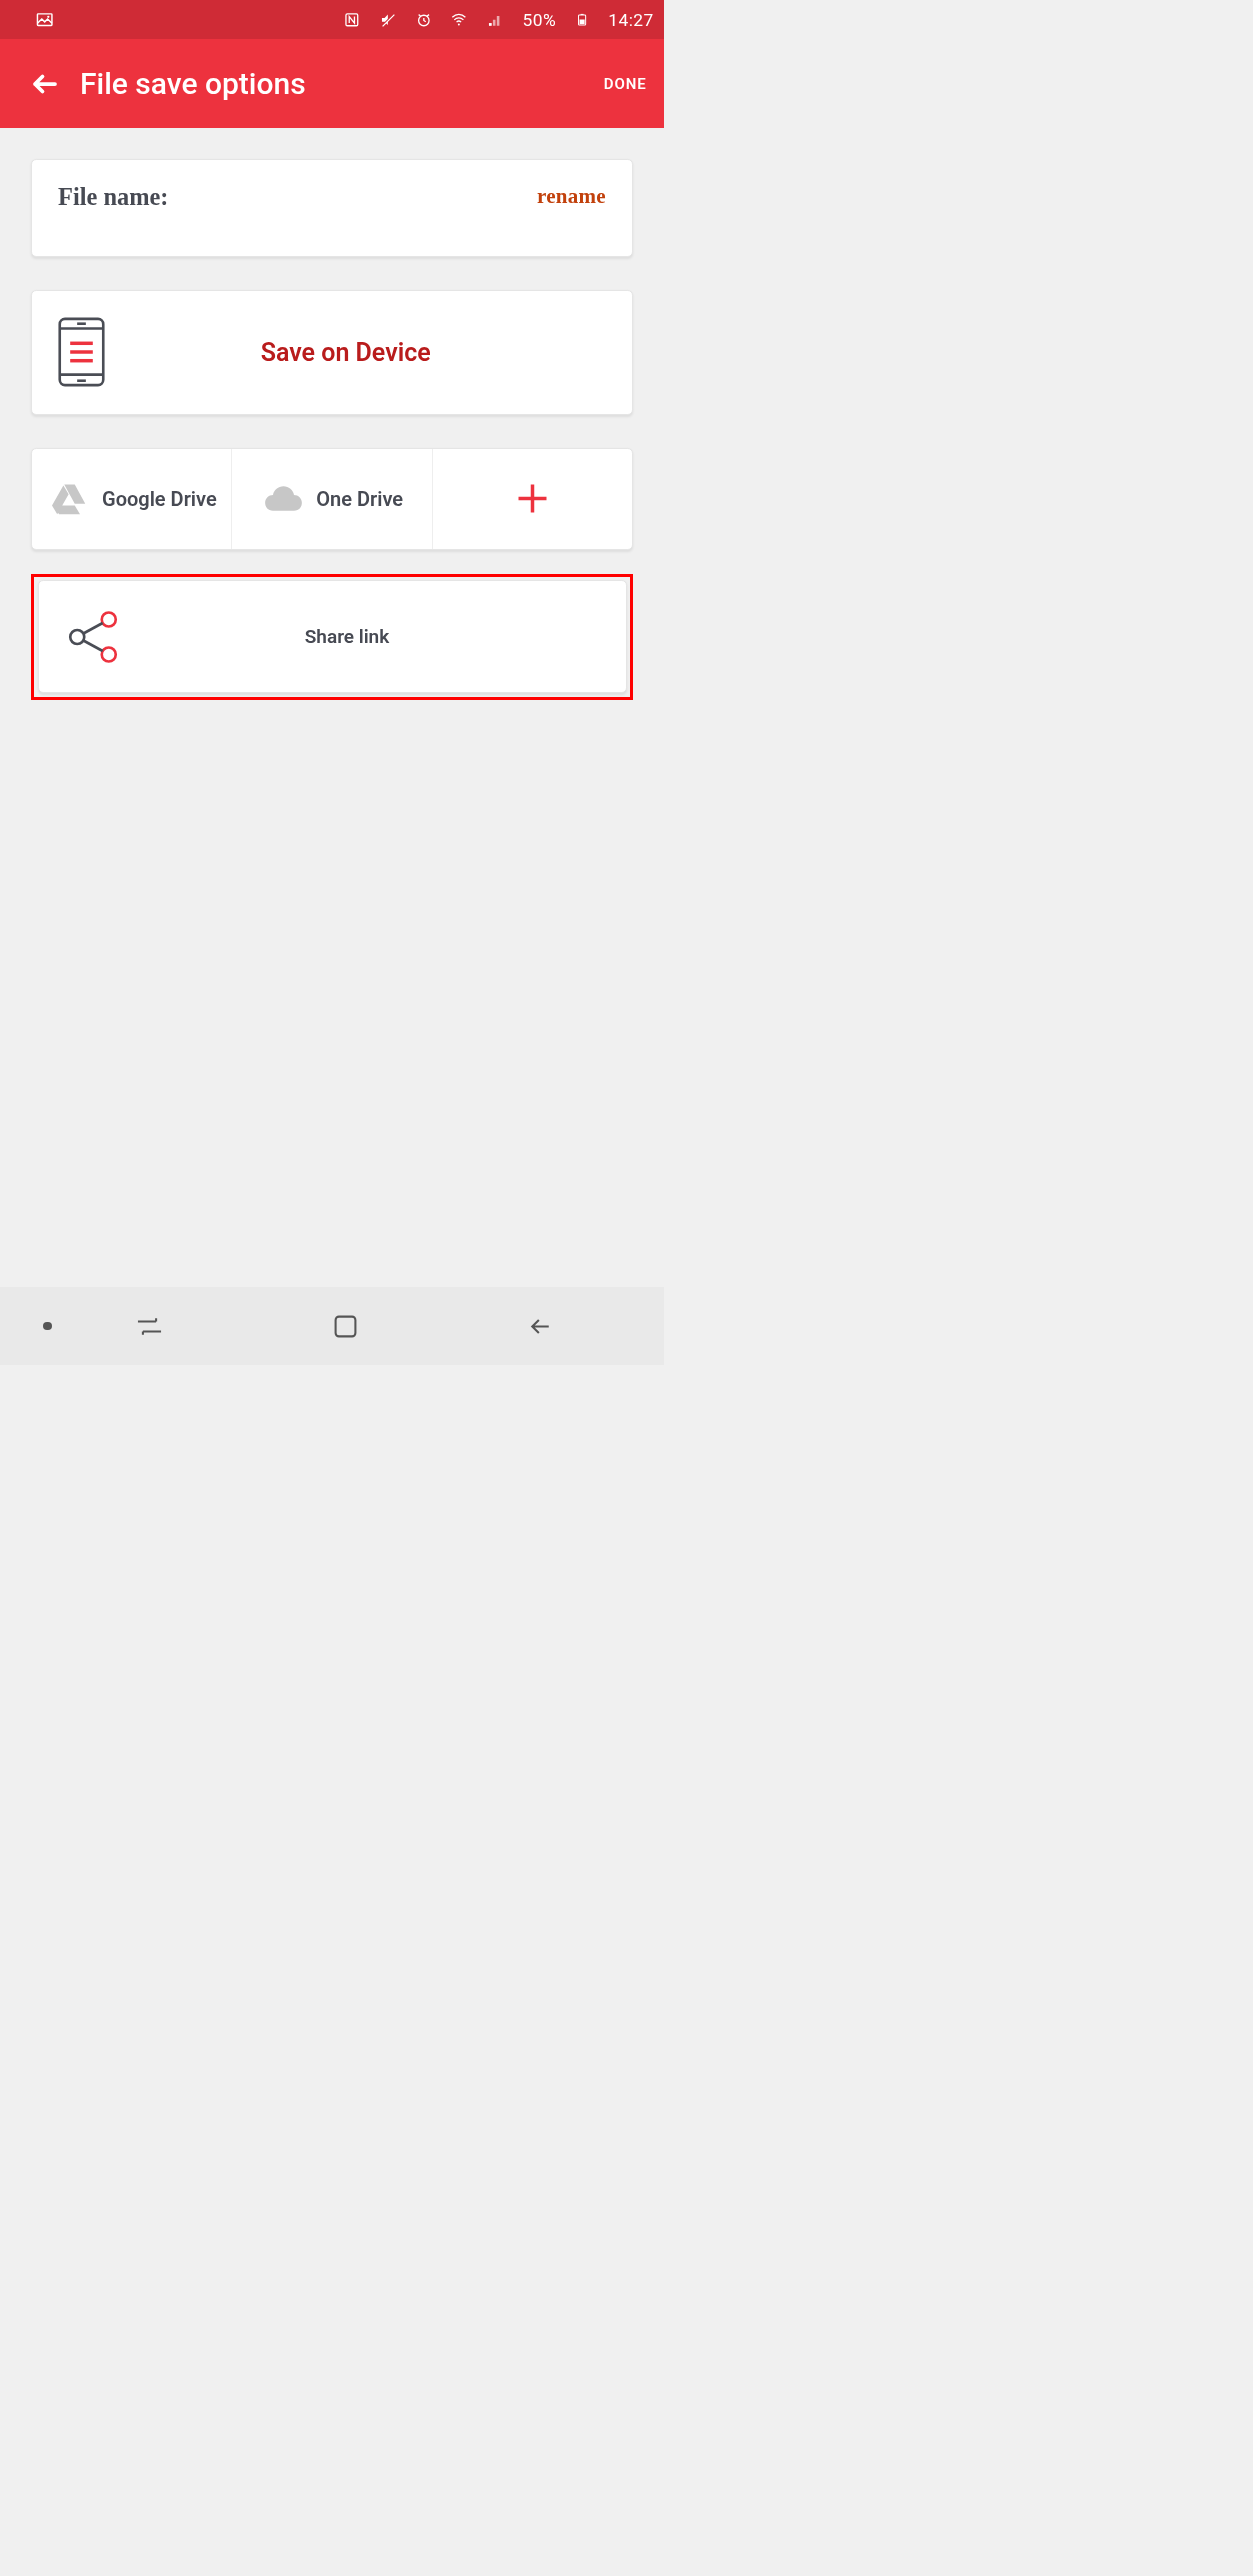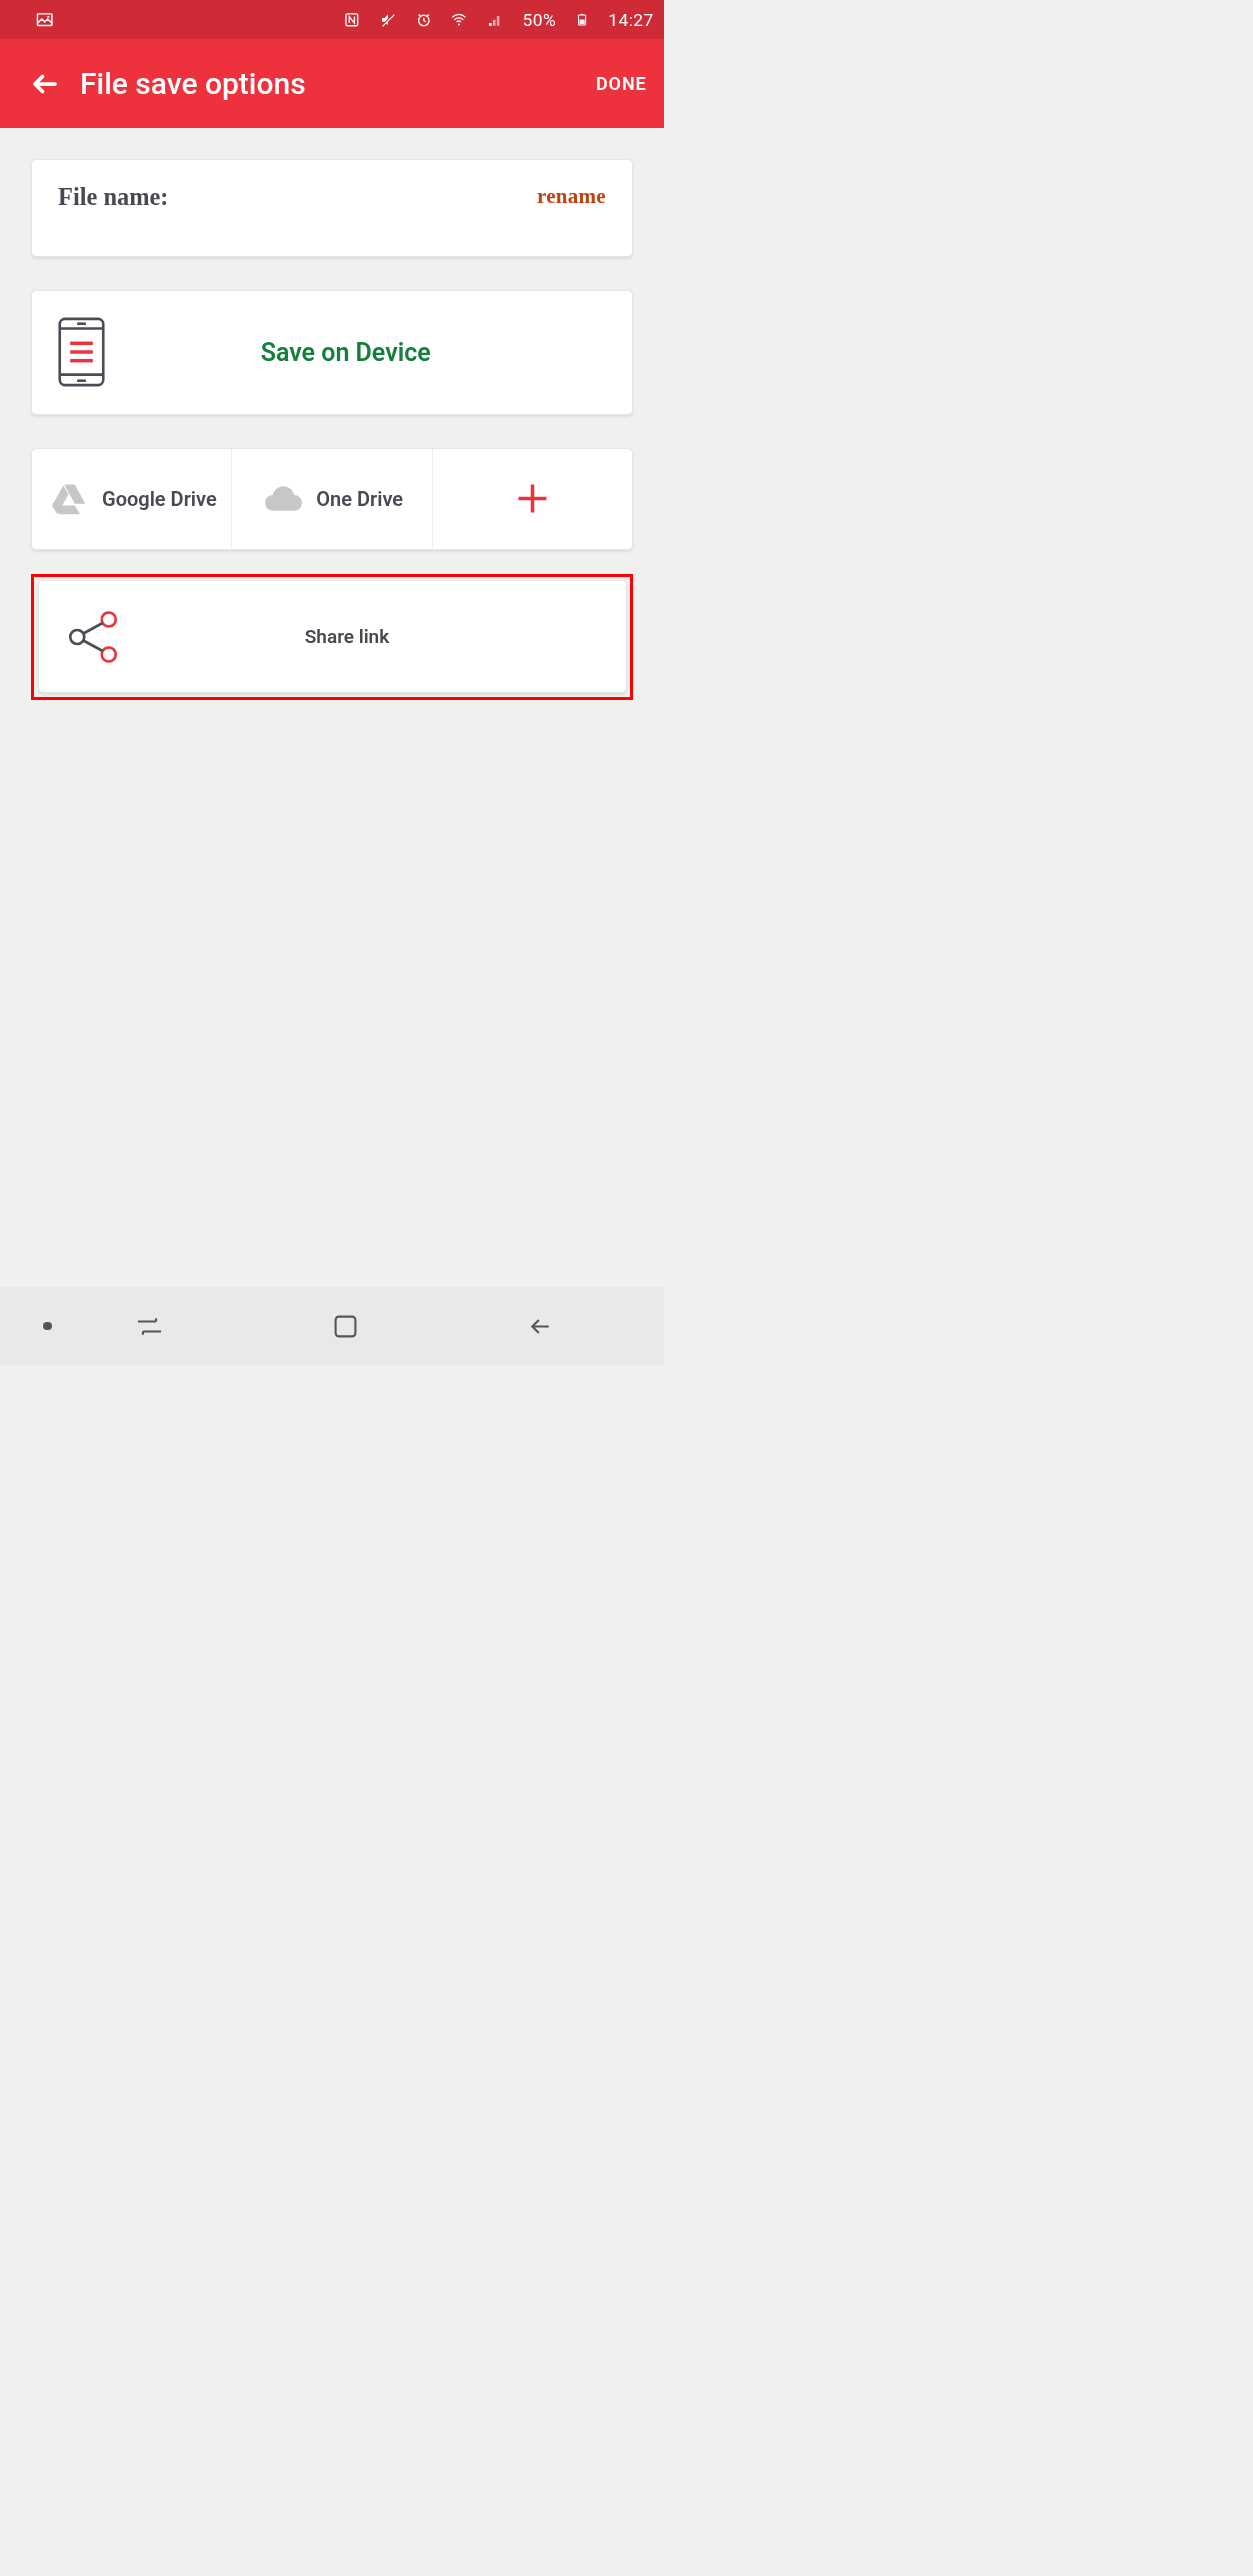--- a/index.html
+++ b/index.html
@@ -8,35 +8,35 @@
   .status-bar { height: 39px; background: #cf2b36; color: #fff; display: flex; align-items: center; justify-content: space-between; padding: 0 10.4px; font-size: 17.4px; }
   .status-left { display:flex; align-items:center; gap:8.7px; padding-left:26px;}
   .status-right { display:flex; align-items:center; gap:20px; }
   .status-right span { font-size:17.4px; letter-spacing:0.4px; }
   .sicon { width:17.4px; height:17.4px; fill:#fff; }
   .sicon-sm { width:15.7px; height:15.7px; fill:#fff; }
   
   .app-bar { height: 89px; background: #ed323e; color: #fff; display: flex; align-items: center; padding: 0 17.4px 0 30px; }
   .back-arrow { width:30px; height:30px; stroke:#fff; stroke-width:3; fill:none; stroke-linecap:round; stroke-linejoin:round; }
   .app-title { font-size:30px; font-weight:500; margin-left:20px; flex:1; }
-  .done { font-size:18px; font-weight:600; letter-spacing:0.9px; }
+  .done { font-size:15px; font-weight:600; letter-spacing:0.9px; }
   
   .content { padding: 31px; display:flex; flex-direction:column; gap:33px; }
   .card { background:#fff; border:0.9px solid #e5e5e5; border-radius:5.2px; box-shadow: 0 1.7px 2.6px rgba(0,0,0,0.08); }
   
   .file-card { padding: 22.6px 26px 26px 26px; }
   .file-card-header { display:flex; justify-content:space-between; align-items:center; margin-bottom:19px;font-family:Liberation Serif, serif; }
   .file-label { font-size:24.4px; font-weight:600; color:#474a53; }
   .rename { font-size:21px; font-weight:600; color:#c2410c; letter-spacing:0.3px; }
   .filename-row { display:flex; border:0.9px solid #e5e5e5; border-radius:1.7px; height:56px; }
   .filename-input { flex:1; border:none; outline:none; font-size:23.5px; padding:0 12.2px; color:#474a53; background:#fff; }
   .ext { width:70px; background:#f6f6f6; border-left:0.9px solid #e5e5e5; display:flex; align-items:center; justify-content:center; font-size:22px; color:#9b9b9b; }
   
   .device-card { height:125px; display:flex; align-items:center; padding:0 26px; gap:24.4px; }
-  .device-card .lbl { flex:1; text-align:center; font-size:25px; font-weight:600; color:#15803d; padding-right:44px; }
+  .device-card .lbl { flex:1; text-align:center; font-size:25px; font-weight:600; color:#b91c1c; padding-right:44px; }
   .device-icon { width:47px; height:70px; }
   
   .cloud-row { display:flex; }
   .cloud-card { flex:1; height:100px; display:flex; flex-direction:row; align-items:center; justify-content:center; gap:10.4px; border-right:0.9px solid #eee; }
   .cloud-card:last-child { border-right:none; }
   .cloud-name { font-size:20px; font-weight:600; color:#474a53; }
   .cloud-icon { width:45px; height:35px; fill:#c7c7c7; }
   .plus-icon { width:35px; height:35px; stroke:#ed323e; stroke-width:4; }
   
   .share-wrap { border:3.5px solid #ff0000; padding:3.5px; margin-top:-8.7px; }

